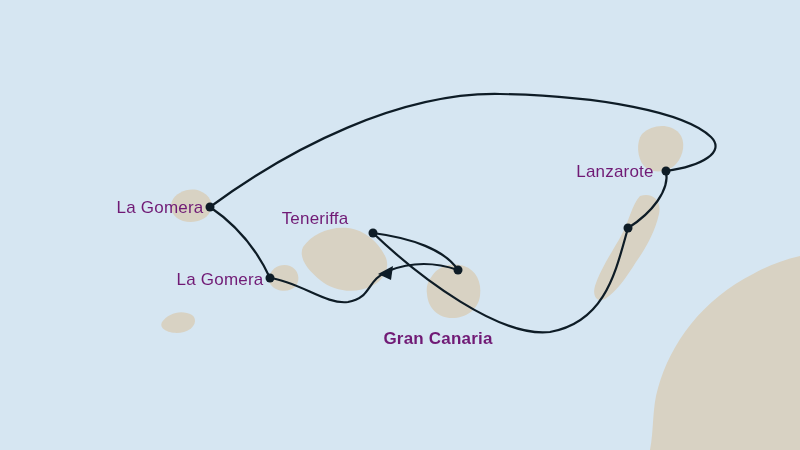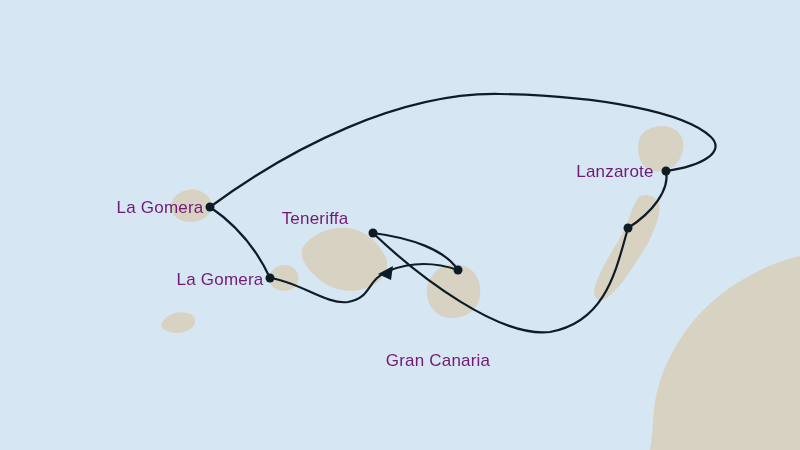--- a/index.html
+++ b/index.html
@@ -11,21 +11,21 @@
   }
   .stage svg{position:absolute;left:0;top:0;width:800px;height:450px;display:block;}
   .port-label{
     position:absolute;
     transform:translate(-50%,-50%);
     font-size:17px;
     color:#701a75;
     letter-spacing:.2px;
     white-space:nowrap;
   }
-  .port-label.bold{font-weight:400;margin-top:22px;}
+  .port-label.bold{font-weight:700;}
   .route-path{fill:none;stroke-width:2.2px;stroke-linecap:round;}
   .island{stroke:none;}
   .port-dot{stroke:none;}
 </style>
 </head>
 <body>
 
 <div class="stage">
 
   <svg viewBox="0 0 800 450" xmlns="http://www.w3.org/2000/svg">

